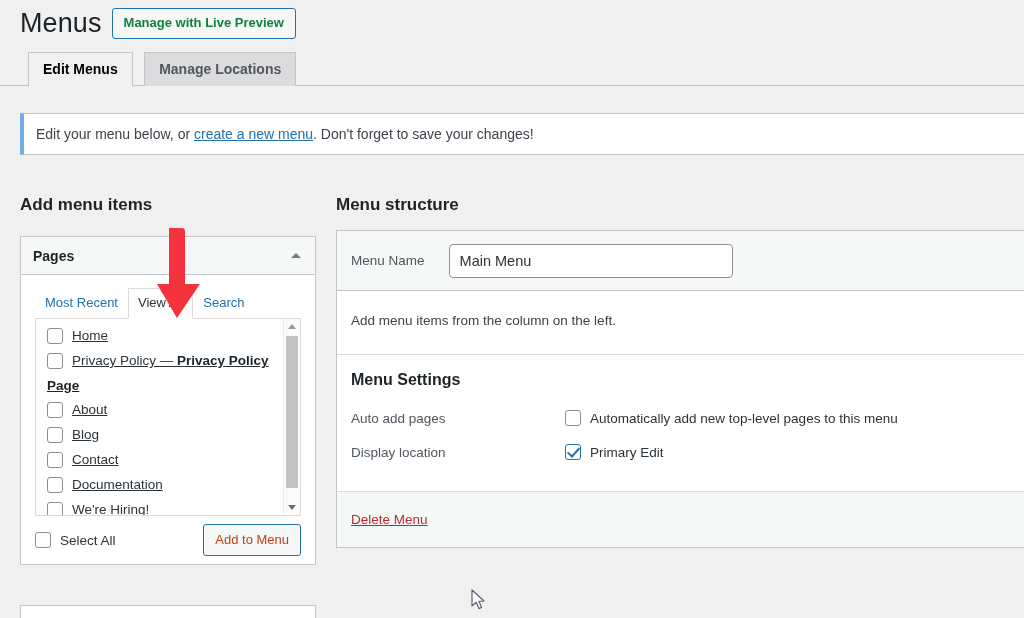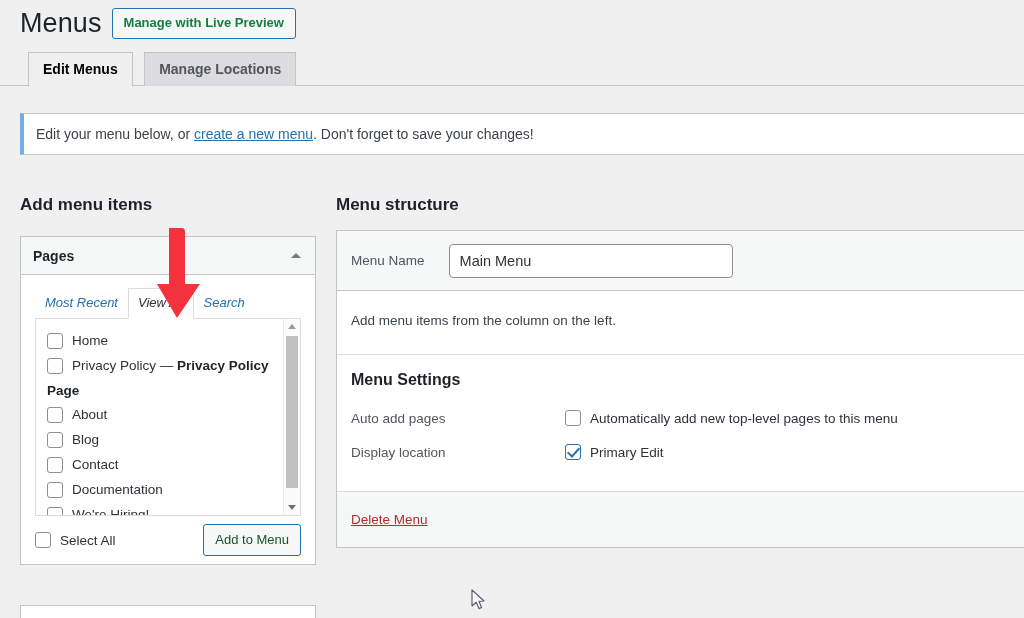--- a/index.html
+++ b/index.html
@@ -162,21 +162,20 @@
   .inner-tab {
     font-size: 13px;
     color: #2271b1;
     padding: 5px 9px 6px;
     cursor: pointer;
     line-height: 1.4;
     position: relative;
     border: 1px solid transparent;
     border-bottom: none;
     text-decoration: none;
-    font-style: italic;
   }
   .inner-tab.active {
     color: #2c3338;
     background: #fff;
     border: 1px solid #dcdcde;
     border-bottom: 1px solid #fff;
     margin-bottom: -1px;
     font-weight: 400;
   }
 
@@ -191,25 +190,25 @@
     overflow: hidden;
   }
   .page-list {
     list-style: none;
     margin: 0;
     padding: 9px 0 0 0;
     width: 100%;
   }
   .page-list li {
     display: flex;
-    align-items: center;
     padding: 0 0 0 11px;
     height: 25px;
     font-size: 13.5px;
     color: #2c3338;
+    text-decoration: underline;
   }
   .page-list li.group-label {
     font-weight: 700;
     padding-left: 11px;
     color: #1d2327;
     font-size: 13.5px;
     height: 24px;
   }
   .cb {
     -webkit-appearance: none;
@@ -289,21 +288,21 @@
   }
   .select-all-wrap {
     display: flex;
     align-items: center;
     font-size: 13.5px;
     color: #2c3338;
     cursor: pointer;
   }
   .btn-secondary {
     font-size: 13px;
-    color: #14532d;
+    color: #c2410c;
     background: #f6f7f7;
     border: 1px solid #2271b1;
     border-radius: 3px;
     padding: 5px 11px 6px;
     cursor: pointer;
     line-height: 1.5;
     white-space: nowrap;
   }
 
   

